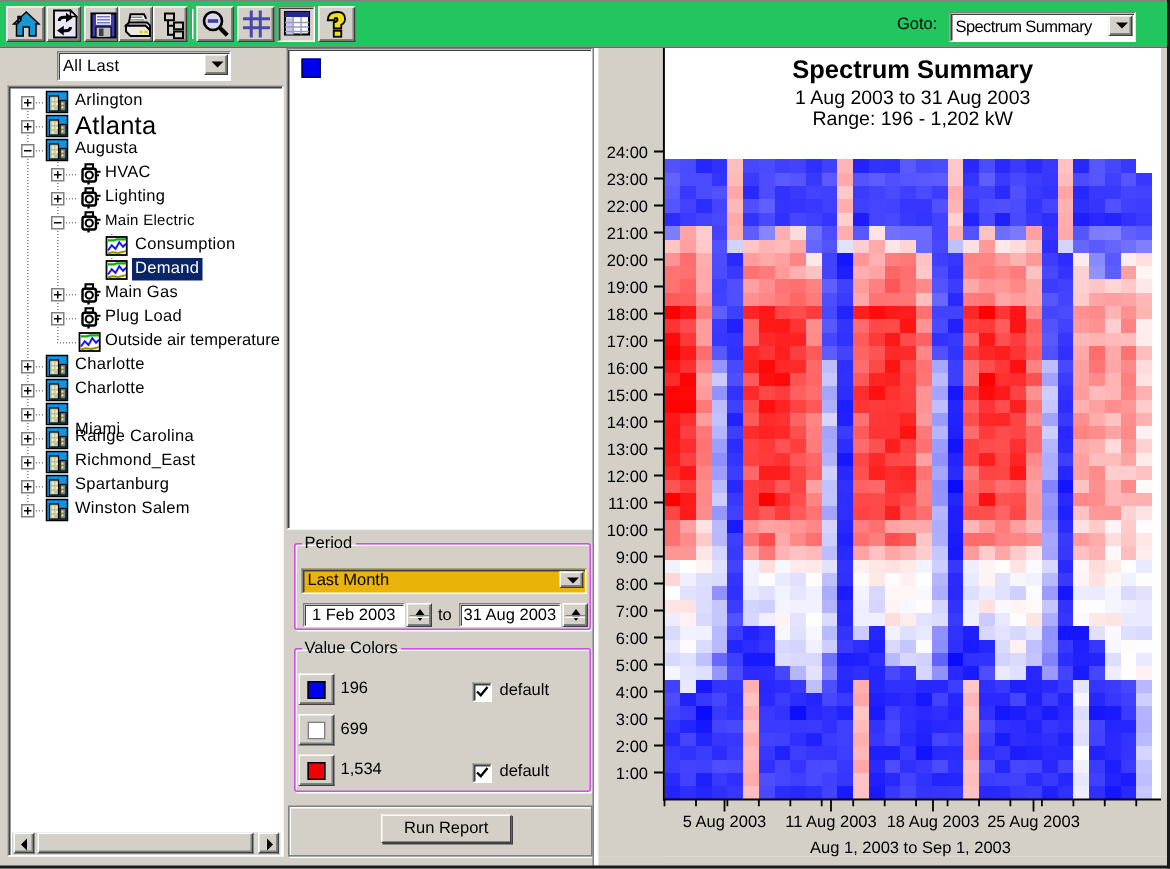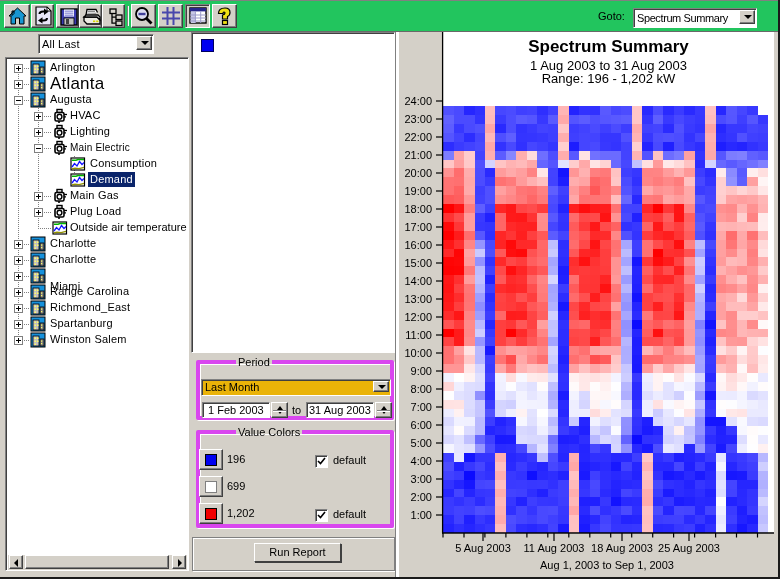--- a/index.html
+++ b/index.html
@@ -1,21 +1,21 @@
 <!DOCTYPE html>
 <html><head><meta charset="utf-8"><style>
 * { margin:0; padding:0; box-sizing:border-box; }
 html,body { width:780px; height:579px; font-family:"Liberation Sans", sans-serif; color:#000; }
 body { background:#d4d0c8; position:relative; overflow:hidden; }
 div, fieldset { position:absolute; }
 .tb { top:3px; height:24px; background:#d4d0c8; border:1px solid; border-color:#fff #404040 #404040 #fff; box-shadow:inset -1px -1px 0 #808080; }
 .tbp { top:3px; height:24px; background:#d4d0c8; border:1px solid; border-color:#808080 #fff #fff #808080; box-shadow:inset 1px 1px 0 #404040; }
 .sunken { border:1px solid; border-color:#808080 #fff #fff #808080; box-shadow:inset 1px 1px 0 #404040; }
 .raised { border:1px solid; border-color:#fff #404040 #404040 #fff; box-shadow:inset -1px -1px 0 #808080; }
-.grp { border:4px solid #d946ef; border-radius:2px; box-shadow:1px 1px 0 #fff, inset 1px 1px 0 #fff;padding-left:32px; }
+.grp { border:1px solid #d946ef; border-radius:2px; box-shadow:1px 1px 0 #fff, inset 1px 1px 0 #fff; }
 .grp legend { font-size:11px; margin-left:4px; padding:0 2px; }
 .grp2 { border:1px solid #808080; box-shadow:1px 1px 0 #fff, inset 1px 1px 0 #fff; }
 .dotv { width:1px; background-image:linear-gradient(#808080 1px, transparent 1px); background-size:1px 2px; }
 .doth { height:1px; background-image:linear-gradient(90deg,#808080 1px, transparent 1px); background-size:2px 1px; }
 .darr { position:absolute; left:4px; top:50%; margin-top:-2px; width:0; height:0; border:4px solid transparent; border-top:4px solid #000; }
 .arrbtn { position:absolute; background:#d4d0c8; }
 .uarr { width:0; height:0; border:3px solid transparent; border-bottom:4px solid #000; border-top:none; }
 .darr2 { width:0; height:0; border:3px solid transparent; border-top:4px solid #000; border-bottom:none; }
 .larr { position:absolute; left:4px; top:3px; width:0; height:0; border:4px solid transparent; border-right:4px solid #000; border-left:none; }
 .rarr { position:absolute; left:5px; top:3px; width:0; height:0; border:4px solid transparent; border-left:4px solid #000; border-right:none; }
@@ -485,21 +485,21 @@
 <div style="position:absolute;left:5px;top:4px;width:12px;height:12px;background:#0000f0;border:1px solid #000;"></div>
   </div>
 <div class="raised" style="left:199px;top:476px;width:24px;height:21px;background:#d4d0c8">
 <div style="position:absolute;left:5px;top:4px;width:12px;height:12px;background:#fff;border:1px solid #808080;"></div>
   </div>
 <div class="raised" style="left:199px;top:503px;width:24px;height:21px;background:#d4d0c8">
 <div style="position:absolute;left:5px;top:4px;width:12px;height:12px;background:#f00000;border:1px solid #000;"></div>
   </div>
 <div style="position:absolute;left:227px;top:453px;font-size:11px">196</div>
 <div style="position:absolute;left:227px;top:480px;font-size:11px">699</div>
-<div style="position:absolute;left:227px;top:507px;font-size:11px">1,202</div>
+<div style="position:absolute;left:227px;top:507px;font-size:11px">1,534</div>
 <div class="sunken" style="left:315px;top:455px;width:13px;height:13px;background:#fff">
 <svg width="9" height="9" viewBox="0 0 9 9" style="position:absolute;left:1px;top:1px">
       <path d="M1 4 L3.5 6.5 L8 1" stroke="#000" stroke-width="1.6" fill="none"></path>
     </svg>
   </div>
 <div class="sunken" style="left:315px;top:509px;width:13px;height:13px;background:#fff">
 <svg width="9" height="9" viewBox="0 0 9 9" style="position:absolute;left:1px;top:1px">
       <path d="M1 4 L3.5 6.5 L8 1" stroke="#000" stroke-width="1.6" fill="none"></path>
     </svg>
   </div>

